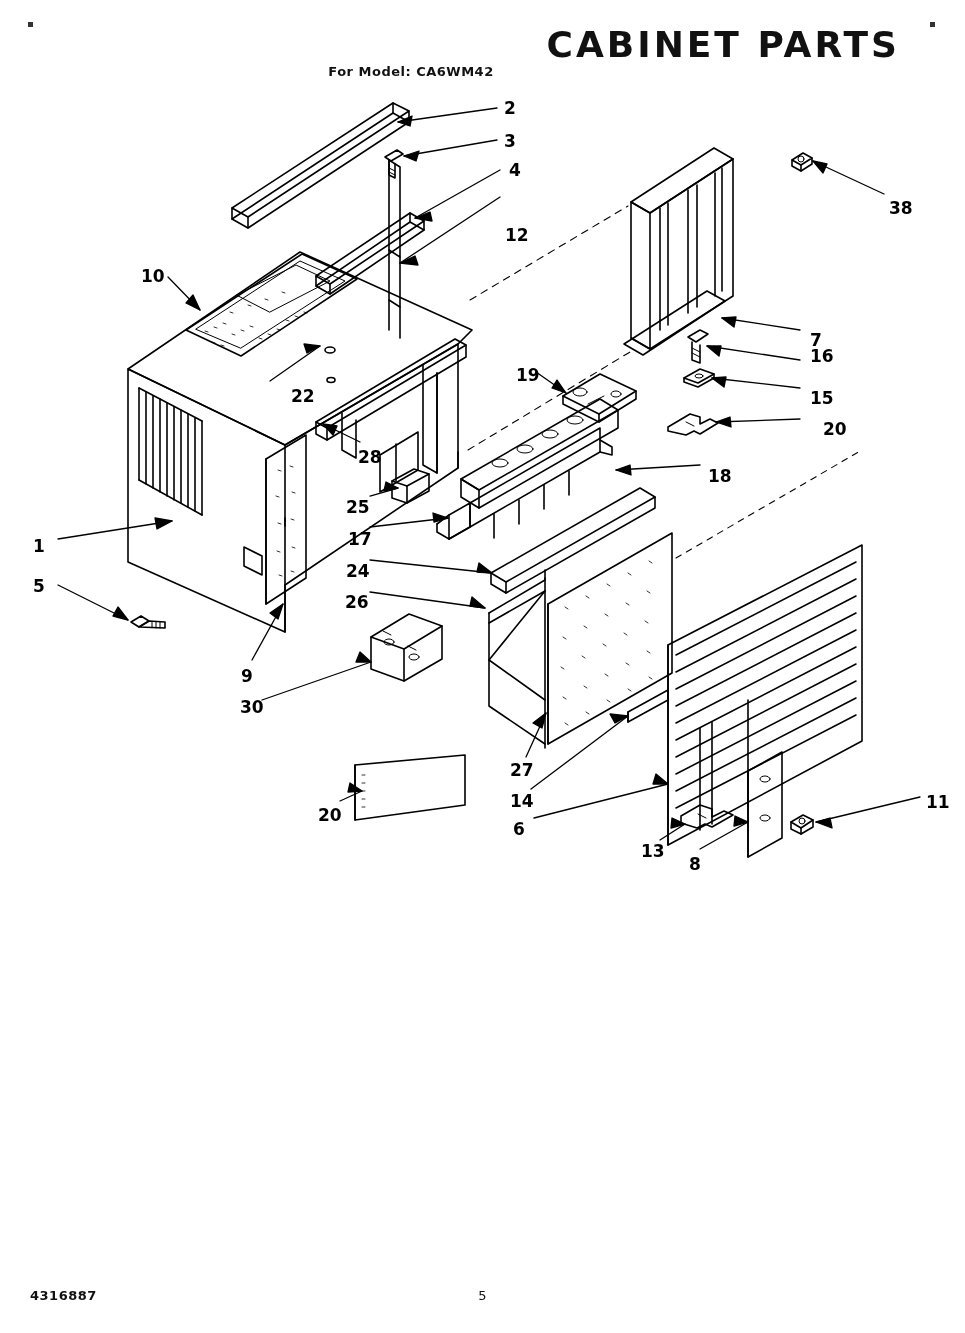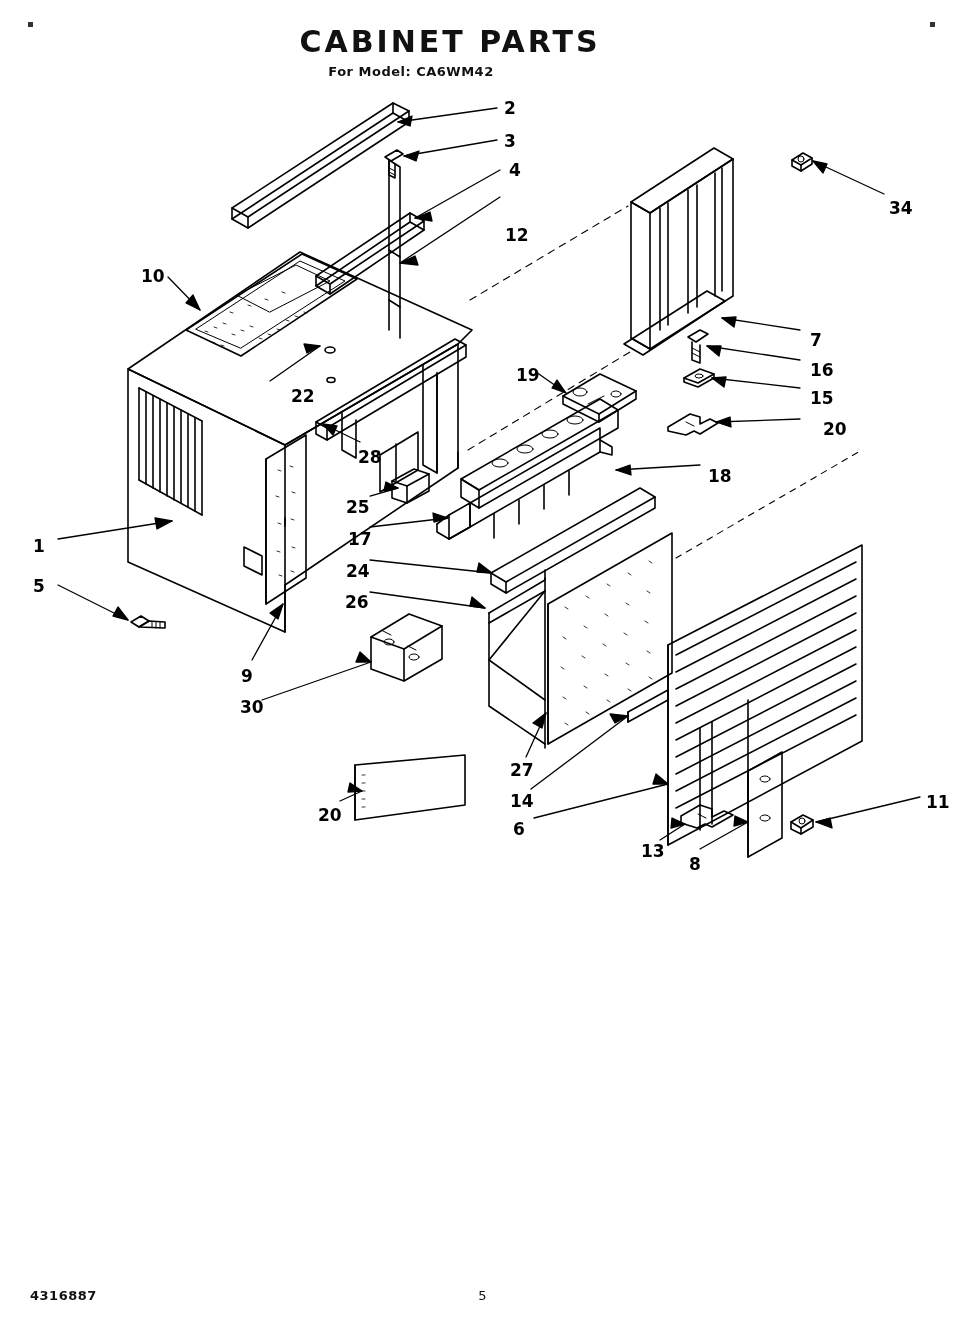--- a/index.html
+++ b/index.html
@@ -19,23 +19,23 @@
     position: absolute;
     left: 0; top: 0;
     width: 965px;
     height: 1333px;
   }
   .title {
     position: absolute;
     left: 0;
     top: 24px;
     width: 900px;
-    text-align: center;
+    text-align: right;
     font-family: "DejaVu Sans", sans-serif;
-    font-size: 30px;
+    font-size: 36px;
     font-weight: bold;
     letter-spacing: 3px;
     color: #111;
   }
   .subtitle {
     position: absolute;
     left: 0;
     top: 64px;
     width: 822px;
     text-align: center;
@@ -515,27 +515,27 @@
   <div class="callout" style="left:513px; top:821px;">6</div>
   <div class="callout" style="left:810px; top:332px;">7</div>
   <div class="callout" style="left:689px; top:856px;">8</div>
   <div class="callout" style="left:241px; top:668px;">9</div>
   <div class="callout" style="left:141px; top:268px;">10</div>
   <div class="callout" style="left:926px; top:794px;">11</div>
   <div class="callout" style="left:505px; top:189px;margin-top:38px;">12</div>
   <div class="callout" style="left:641px; top:843px;">13</div>
   <div class="callout" style="left:510px; top:793px;">14</div>
   <div class="callout" style="left:810px; top:390px;">15</div>
-  <div class="callout" style="left:810px; top:362px;">16</div>
+  <div class="callout" style="left:810px; top:348px;">16</div>
   <div class="callout" style="left:348px; top:531px;">17</div>
   <div class="callout" style="left:708px; top:468px;">18</div>
   <div class="callout" style="left:516px; top:367px;">19</div>
   <div class="callout" style="left:811px; top:421px;margin-left:12px;">20</div>
   <div class="callout" style="left:251px; top:388px;margin-left:40px;">22</div>
-  <div class="callout" style="left:889px; top:200px;">34</div>
+  <div class="callout" style="left:889px; top:200px;">38</div>
   <div class="callout" style="left:346px; top:563px;">24</div>
   <div class="callout" style="left:346px; top:499px;">25</div>
   <div class="callout" style="left:345px; top:594px;">26</div>
   <div class="callout" style="left:510px; top:762px;">27</div>
   <div class="callout" style="left:358px; top:449px;">28</div>
   <div class="callout" style="left:240px; top:699px;">30</div>
   <div class="callout" style="left:318px; top:807px;">20</div>
 
   <div class="footer-left">4316887</div>
   <div class="footer-center">5</div>

